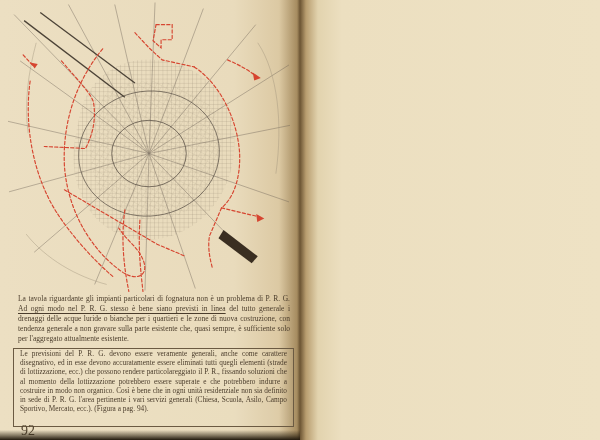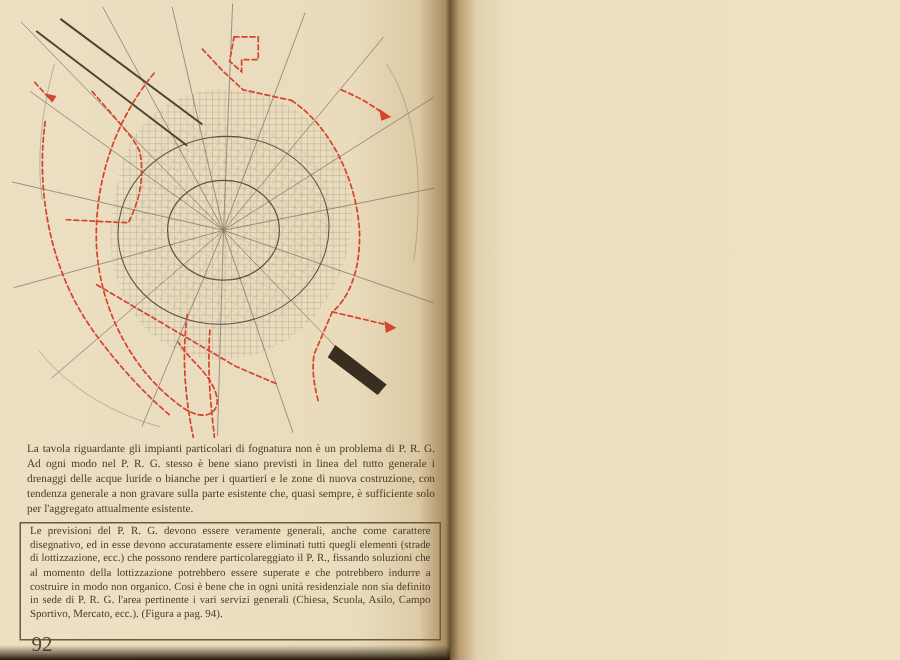--- a/index.html
+++ b/index.html
@@ -12,21 +12,21 @@
     background:linear-gradient(90deg,#6b5433 0%,#b89d6f 2%,#e2d3ae 6%,#ecdfc0 14%,#eee2c4 100%);}
   .bottom-shadow{position:absolute;left:0;top:430px;width:312px;height:10px;
     background:linear-gradient(180deg,rgba(50,40,24,0) 0%,rgba(44,35,20,.55) 55%,#221a0e 100%);}
   .map{position:absolute;}
   .map-left{left:6px;top:2px;}
   .para{position:absolute;color:#4a3c2b;font-size:7.5px;line-height:1.32;text-align:justify;}
   .p-left1{left:18px;top:294px;width:272px;}
   .notebox{position:absolute;border:1px solid #6b5a42;box-sizing:border-box;color:#4a3c2b;
     font-size:7.3px;background:rgba(255,250,235,0.06);}
   .box-left{left:13px;top:348px;width:281px;height:79px;padding:0 6px;line-height:1.26;text-align:justify;}
-  .u{text-underline-offset:1.5px;}
+  .u{text-decoration:underline;text-underline-offset:1.5px;}
   .pagenum{position:absolute;color:#554732;font-size:14px;}
   .pn-left{left:21px;top:423px;}
 </style>
 </head>
 <body>
 
 <div class="page page-left">
   <svg class="map map-left" width="286" height="290" viewBox="0 0 284 287">
     <defs>
       <pattern id="lg" width="4.2" height="4.2" patternUnits="userSpaceOnUse">

